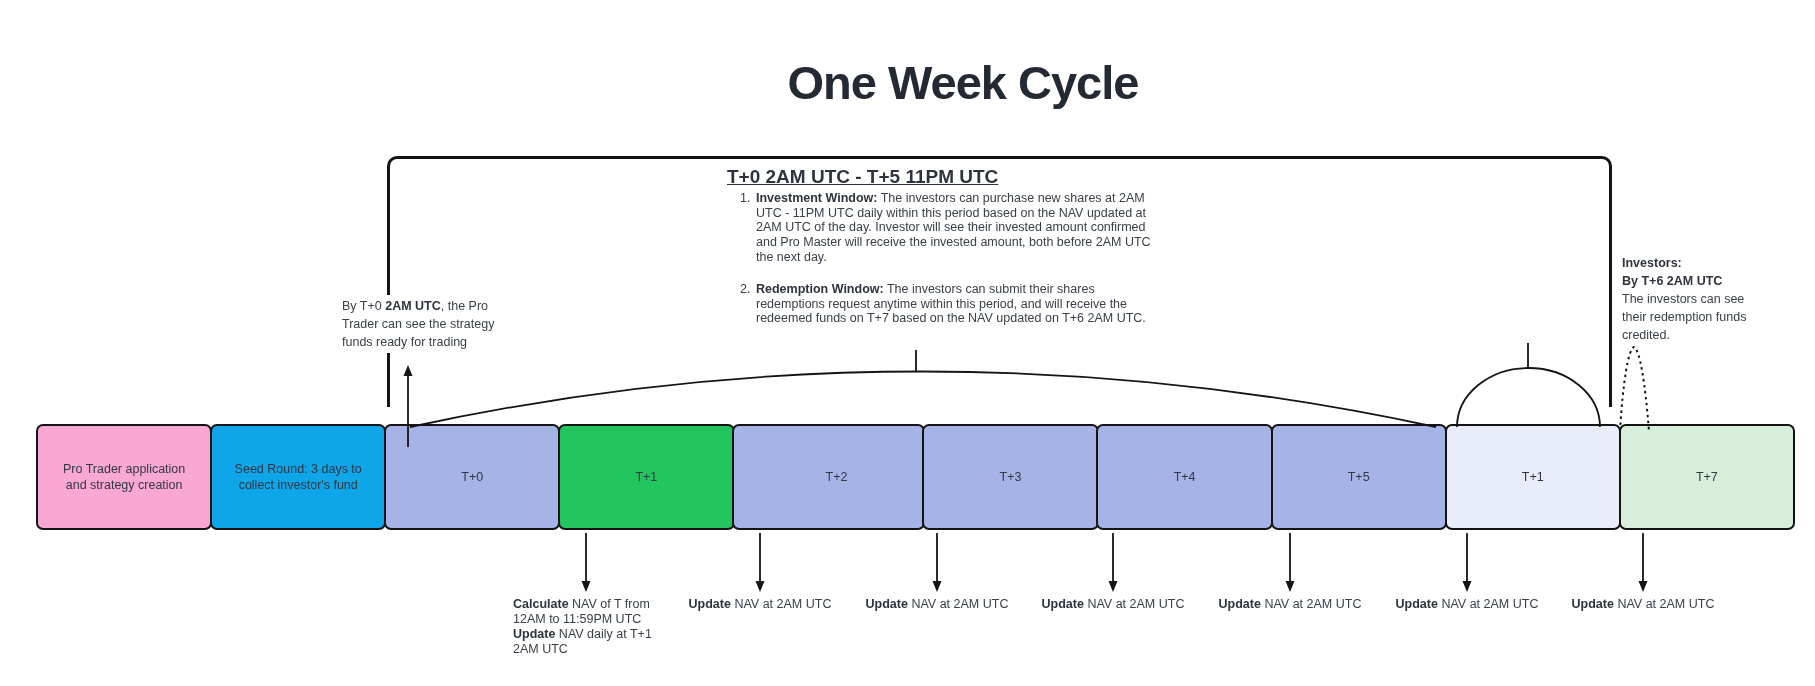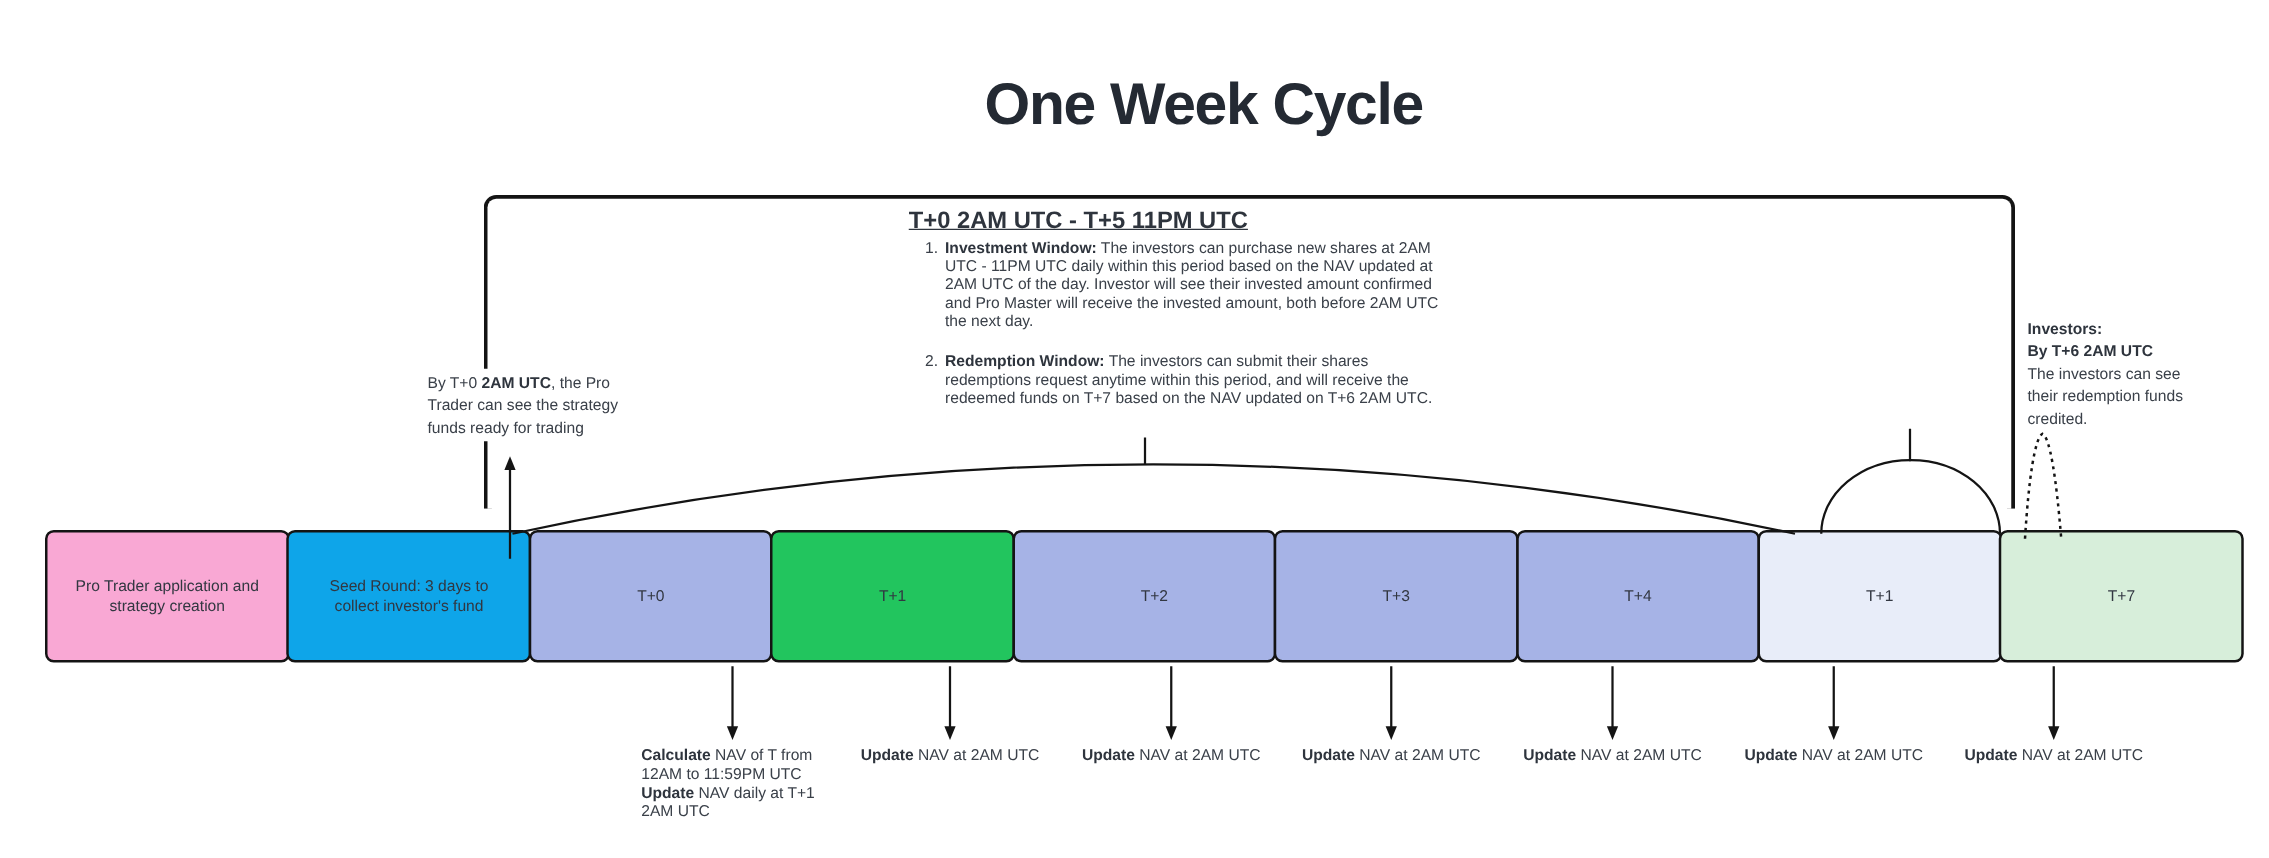--- a/index.html
+++ b/index.html
@@ -51,20 +51,23 @@
         <span>T+1</span>
       </div>
       <div class="tbox" style="background: rgb(166, 179, 230); padding-left: 30px;">
         <span>T+2</span>
       </div>
       <div class="tbox" style="background: rgb(166, 179, 230);">
         <span>T+3</span>
       </div>
       <div class="tbox" style="background: rgb(166, 179, 230);">
         <span>T+4</span>
+      </div>
+      <div class="tbox" style="background: rgb(166, 179, 230);">
+        <span>T+5</span>
       </div>
       <div class="tbox" style="background: rgb(232, 237, 249);">
         <span>T+1</span>
       </div>
       <div class="tbox" style="background: rgb(215, 238, 218);">
         <span>T+7</span>
       </div>
     </div>
 
   <svg class="overlay" id="overlay" viewBox="0 0 1815 686">

